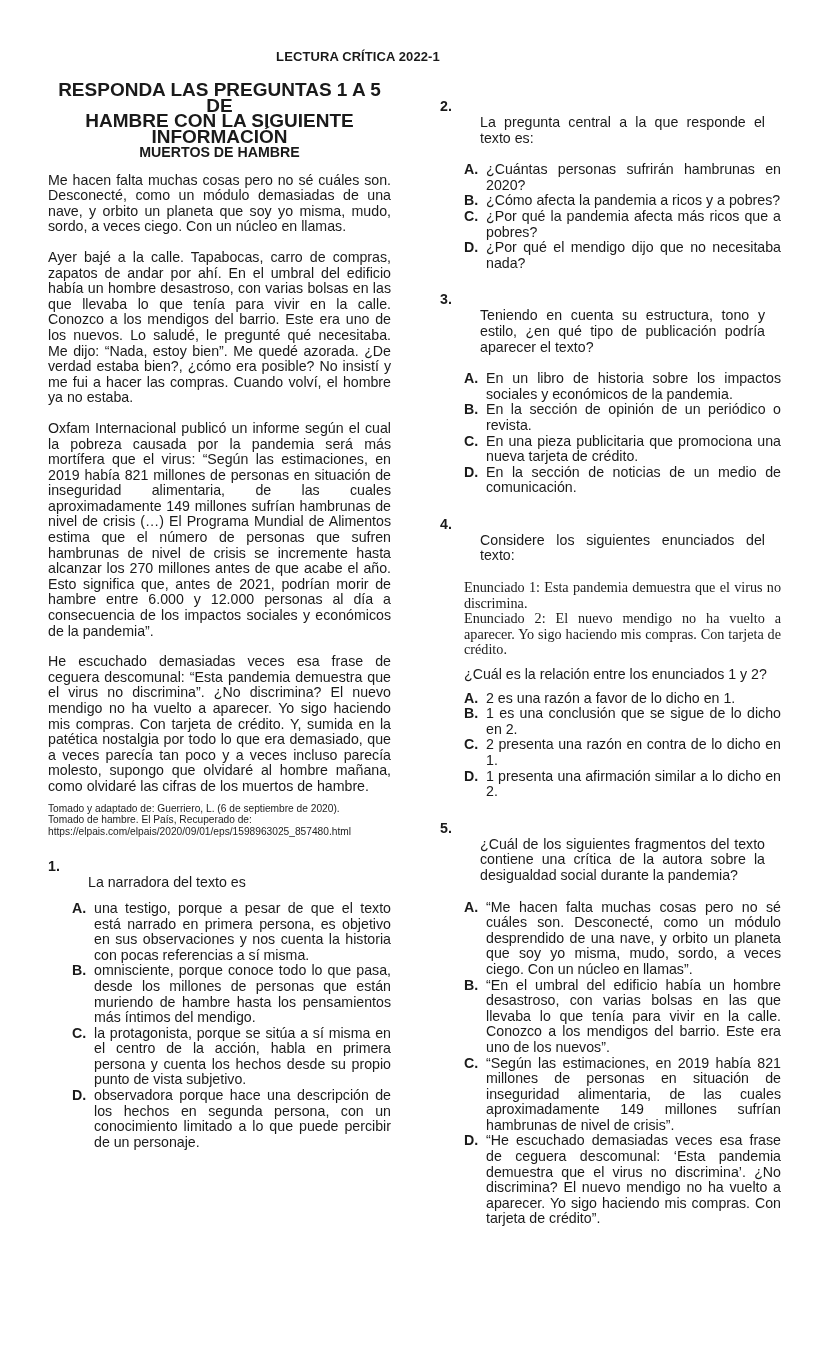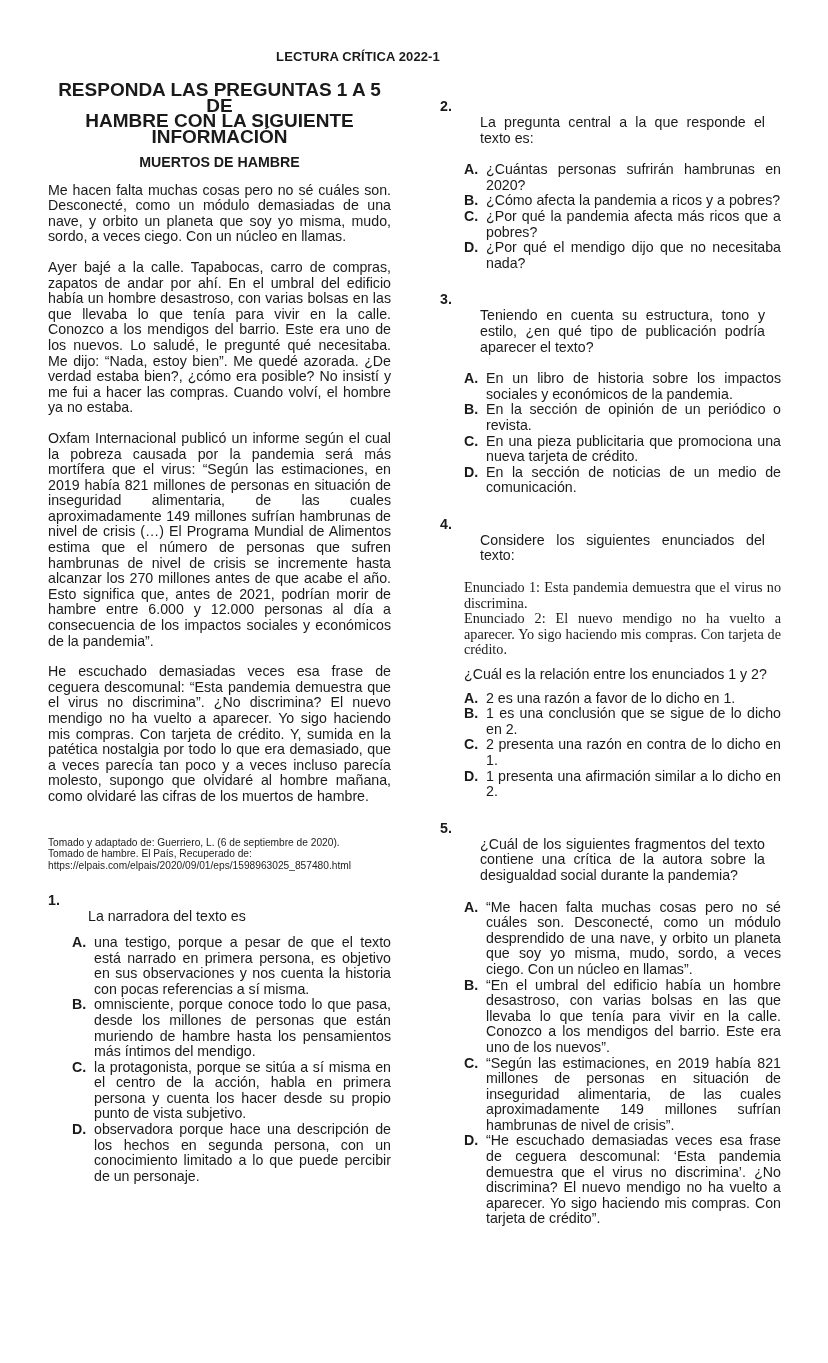--- a/index.html
+++ b/index.html
@@ -12,24 +12,24 @@
       position: absolute; top: 49px; left: 0; width: 716px; text-align: center;
       font-weight: bold; font-size: 13px; letter-spacing: 0.1px;
     }
     .col-left { position: absolute; left: 48px; top: 82px; width: 343px; }
     .col-right { position: absolute; left: 440px; top: 99px; width: 341px; }
     .instr {
       text-align: center; font-weight: bold; font-size: 19px; line-height: 15.5px;
       margin: 0;
     }
     .story-title {
-      text-align: center; font-weight: bold; font-size: 14.2px; margin: 11px 0 12px 0;
+      text-align: center; font-weight: bold; font-size: 14.2px; margin: 1px 0 12px 0;
     }
     .para { text-align: justify; margin: 0 0 15px 0; }
-    .para.last { margin-bottom: 32px; }
+    .para.last { margin-bottom: 8px; }
     .source {
       text-align: left; font-size: 10.2px; line-height: 11.6px; color: #222;
       margin: 0 0 22px 0;
     }
     .question { display: flex; margin: 0; }
     .qnum { font-weight: bold; width: 24px; flex: 0 0 24px; }
     .qbody { flex: 1; }
     .qtext { text-align: justify; margin: 16px; }
     .options { margin: 8px 0 0 0; padding: 0; list-style: none; }
     .opt { display: flex; margin: 0; }
@@ -73,21 +73,21 @@
         <li class="opt">
             <span class="olet">A.</span>
             <span class="otext">una testigo, porque a pesar de que el texto está narrado en primera persona, es objetivo en sus observaciones y nos cuenta la historia con pocas referencias a sí misma.</span>
           </li>
         <li class="opt">
             <span class="olet">B.</span>
             <span class="otext">omnisciente, porque conoce todo lo que pasa, desde los millones de personas que están muriendo de hambre hasta los pensamientos más íntimos del mendigo.</span>
           </li>
         <li class="opt">
             <span class="olet">C.</span>
-            <span class="otext">la protagonista, porque se sitúa a sí misma en el centro de la acción, habla en primera persona y cuenta los hacer desde su propio punto de vista subjetivo.</span>
+            <span class="otext">la protagonista, porque se sitúa a sí misma en el centro de la acción, habla en primera persona y cuenta los hechos desde su propio punto de vista subjetivo.</span>
           </li>
         <li class="opt">
             <span class="olet">D.</span>
             <span class="otext">observadora porque hace una descripción de los hechos en segunda persona, con un conocimiento limitado a lo que puede percibir de un personaje.</span>
           </li>
       </ul>
     </div>
   </div>
 </div>
 

